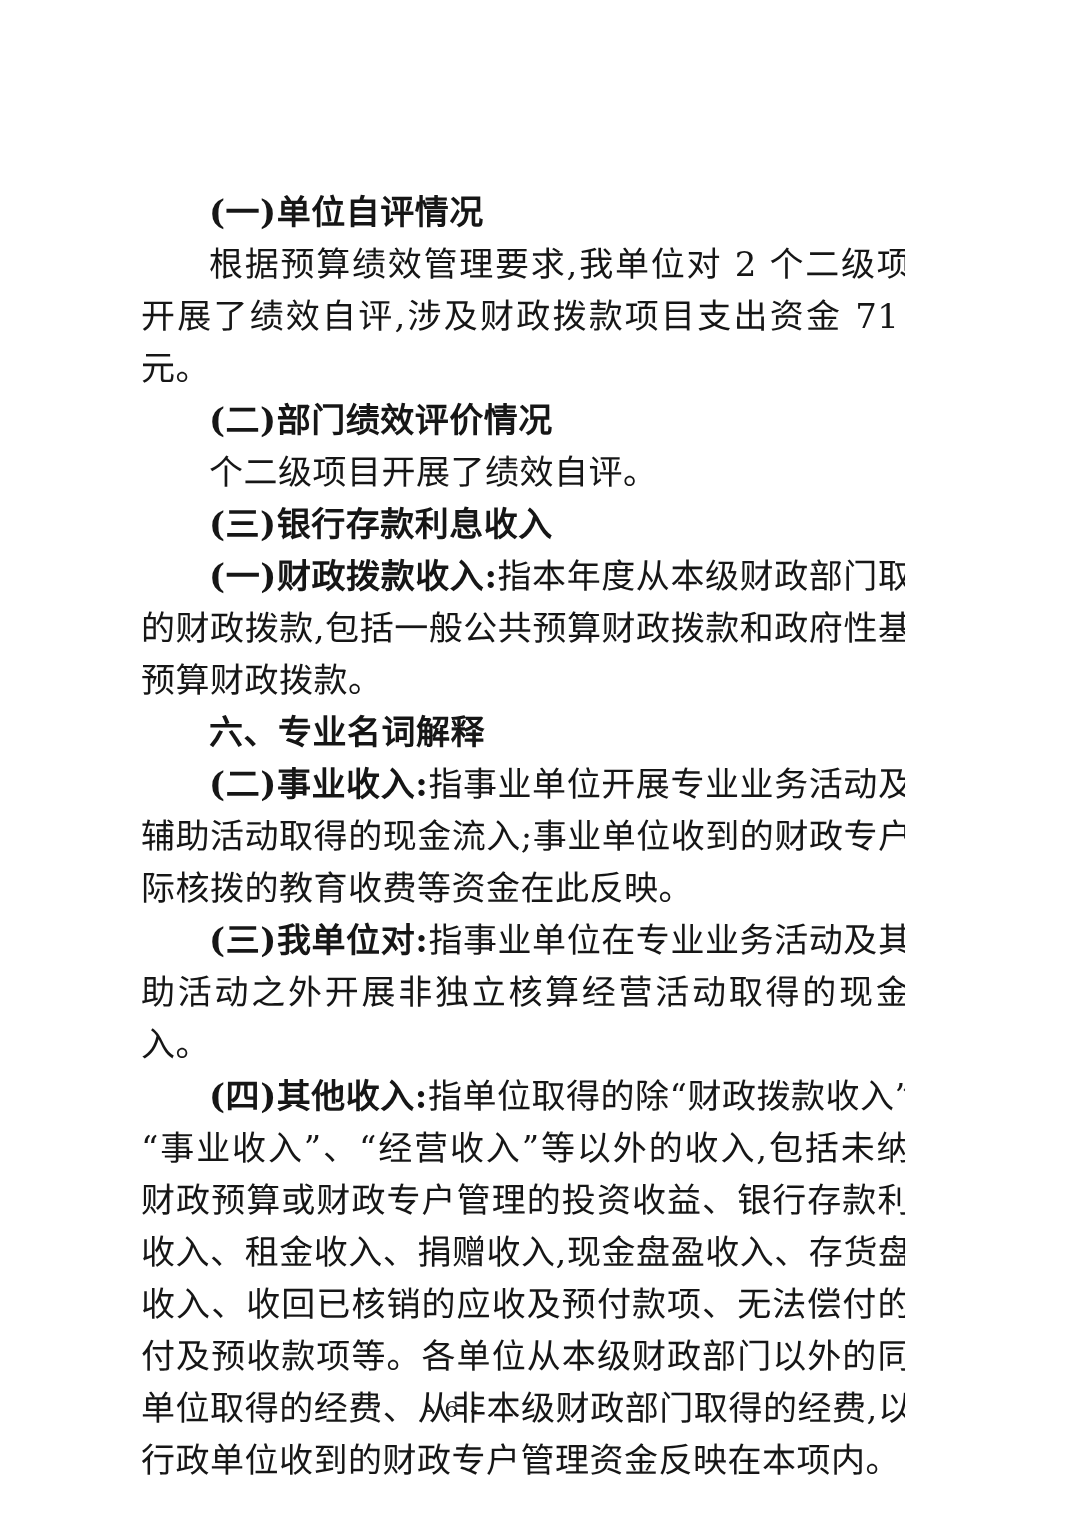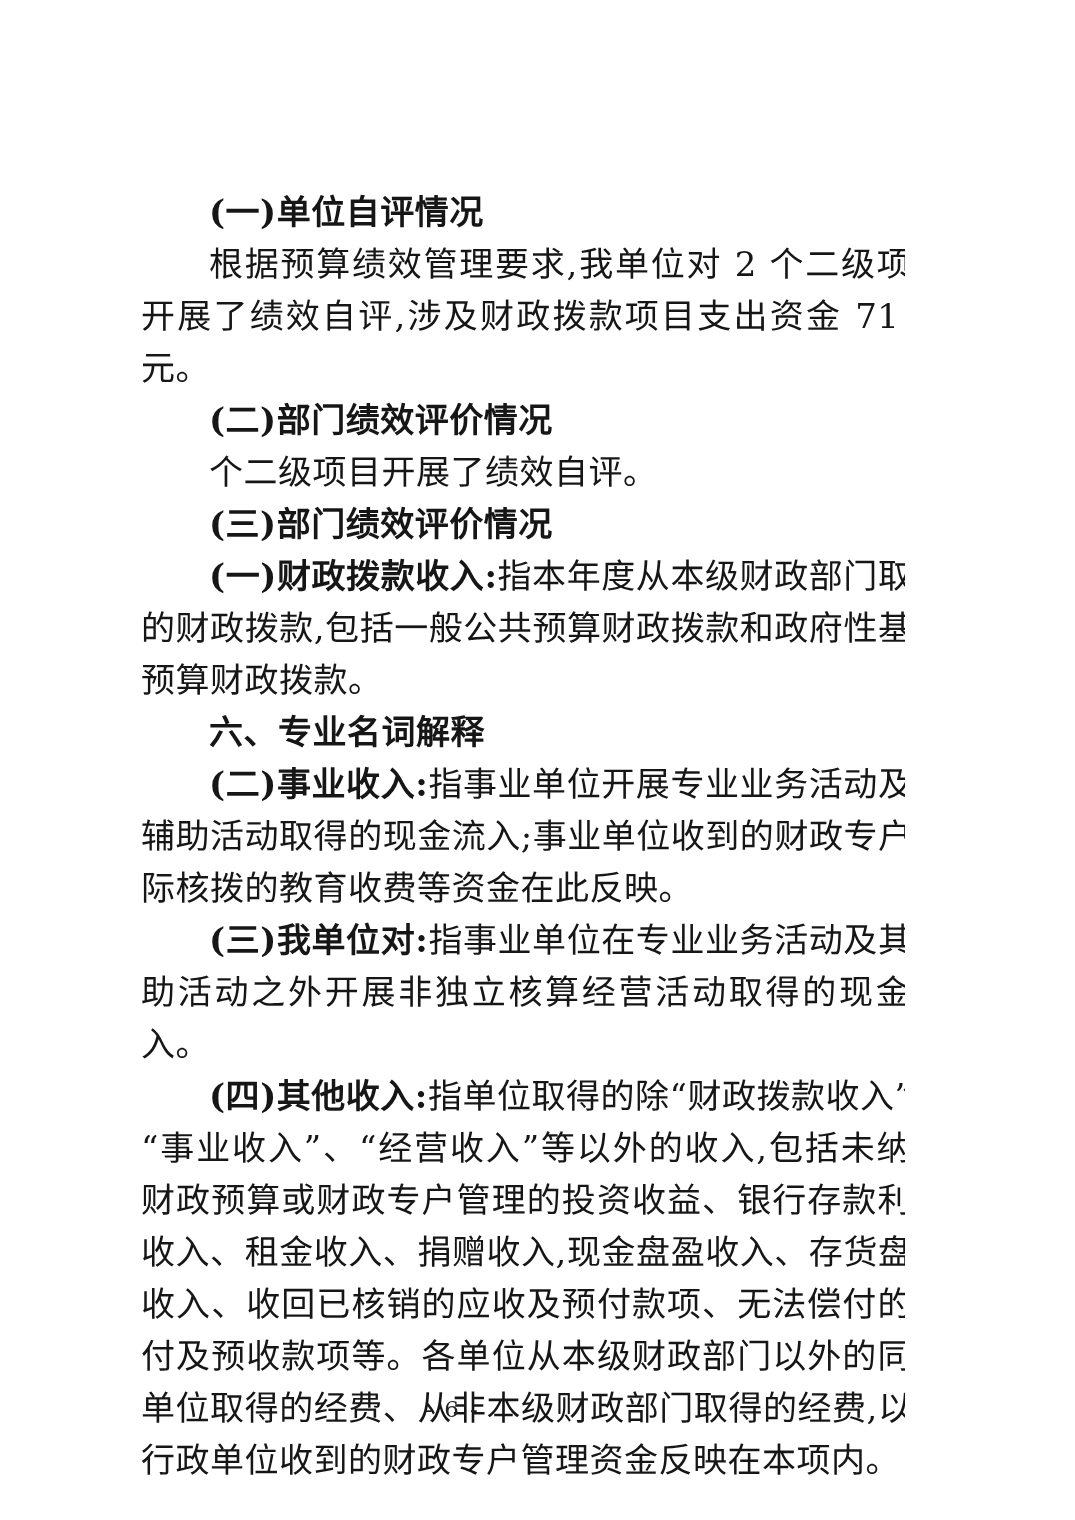--- a/index.html
+++ b/index.html
@@ -61,21 +61,21 @@
   <div class="content">
 
     <p class="doc-line kai-heading">(一)单位自评情况</p>
 
     <p class="doc-line">根据预算绩效管理要求,我单位对 2 个二级项目开展了绩效自评,涉及财政拨款项目支出资金 71 万元。</p>
 
     <p class="doc-line kai-heading">(二)部门绩效评价情况</p>
 
     <p class="doc-line">个二级项目开展了绩效自评。</p>
 
-    <p class="doc-line kai-heading">(三)部门绩效评价情况</p>
+    <p class="doc-line kai-heading">(三)银行存款利息收入</p>
 
 
     <p class="doc-line"><span class="term">(一)财政拨款收入:</span><span>指本年度从本级财政部门取得的财政拨款,包括一般公共预算财政拨款和政府性基金预算财政拨款。</span></p>
 
     <p class="doc-line hei-heading">六、专业名词解释</p>
 
     <p class="doc-line"><span class="term">(二)事业收入:</span><span>指事业单位开展专业业务活动及其辅助活动取得的现金流入;事业单位收到的财政专户实际核拨的教育收费等资金在此反映。</span></p>
 
     <p class="doc-line"><span class="term">(三)我单位对:</span><span>指事业单位在专业业务活动及其辅助活动之外开展非独立核算经营活动取得的现金流入。</span></p>
 

